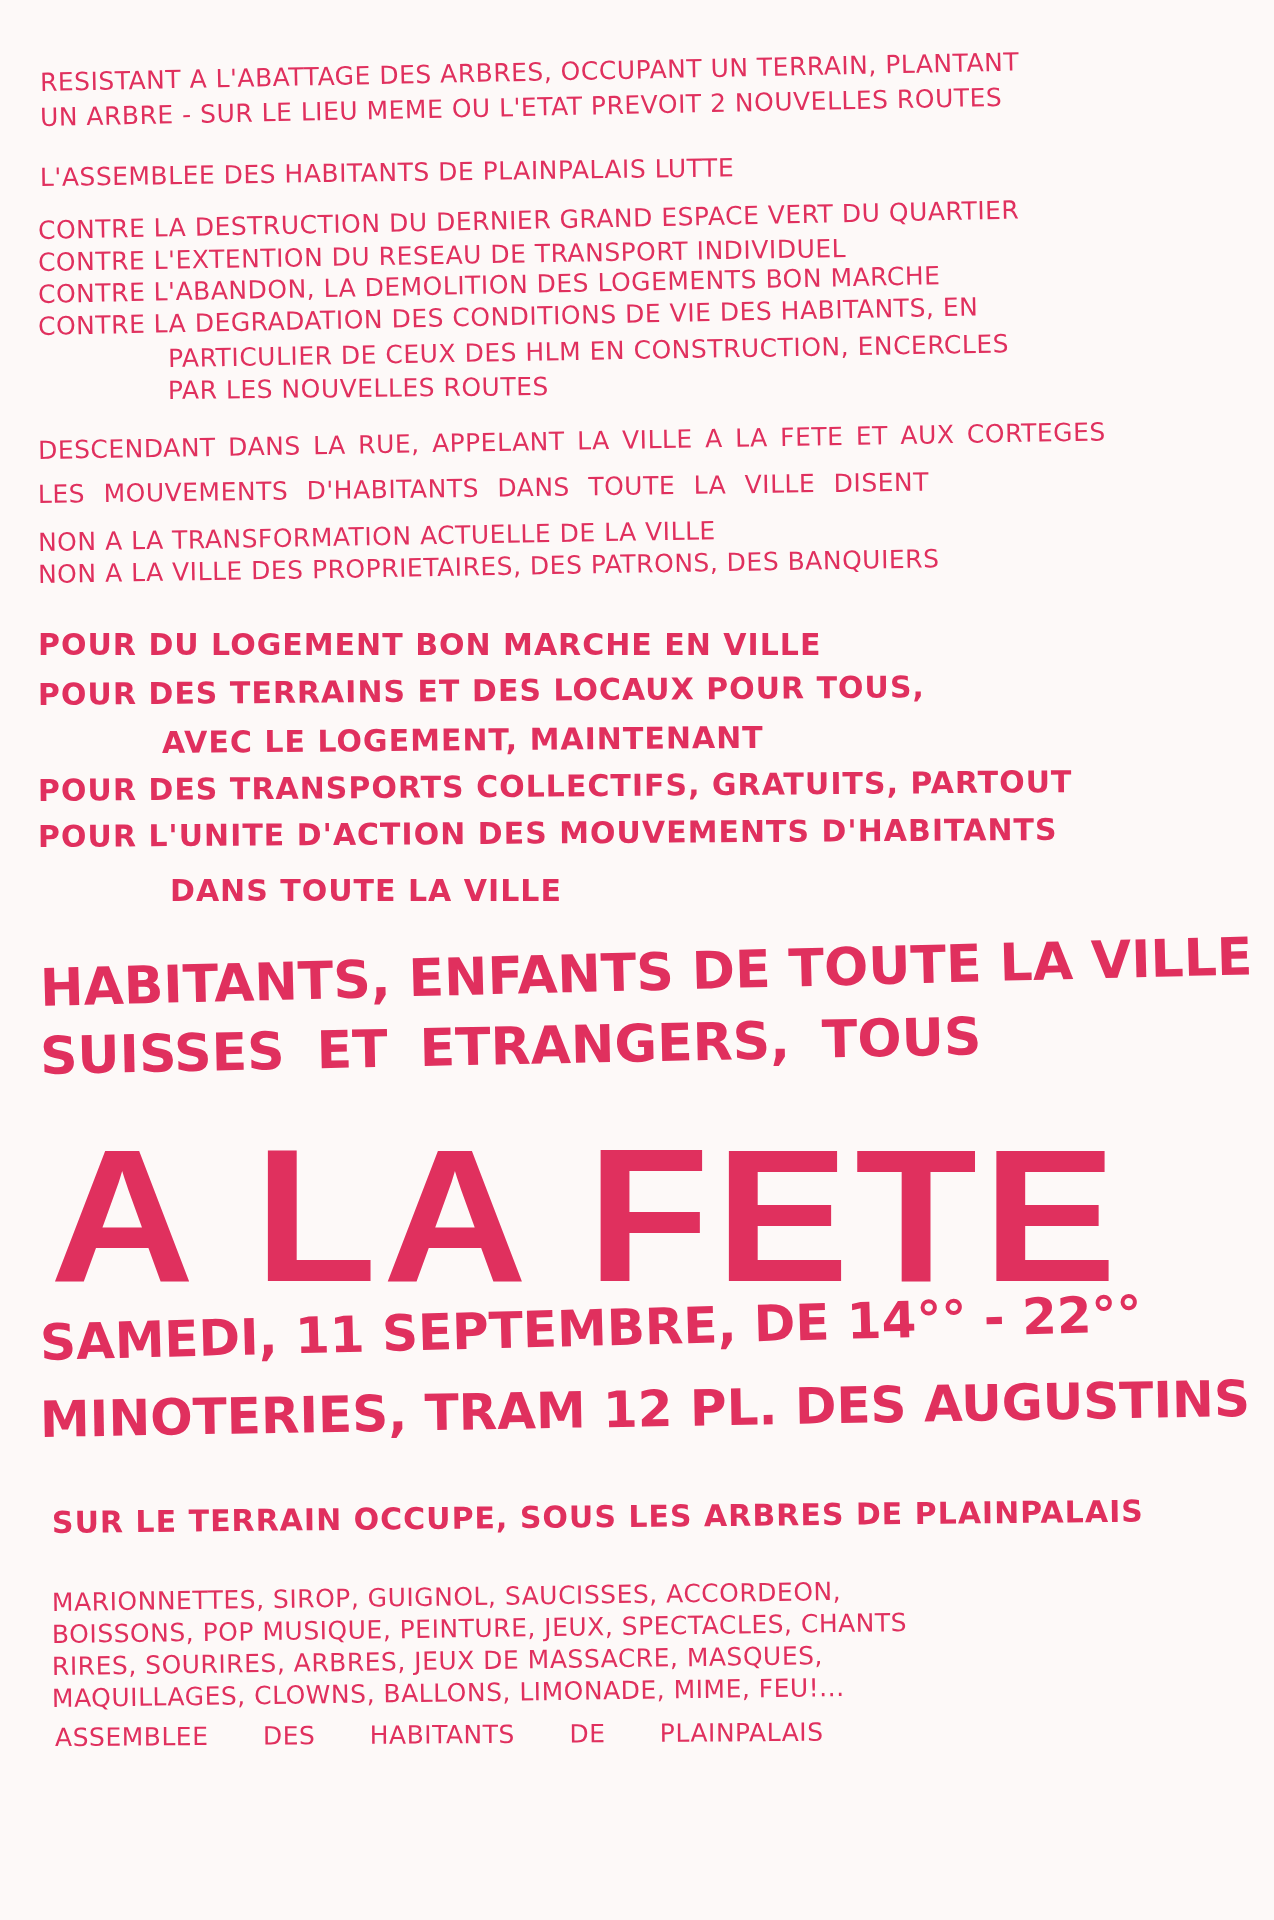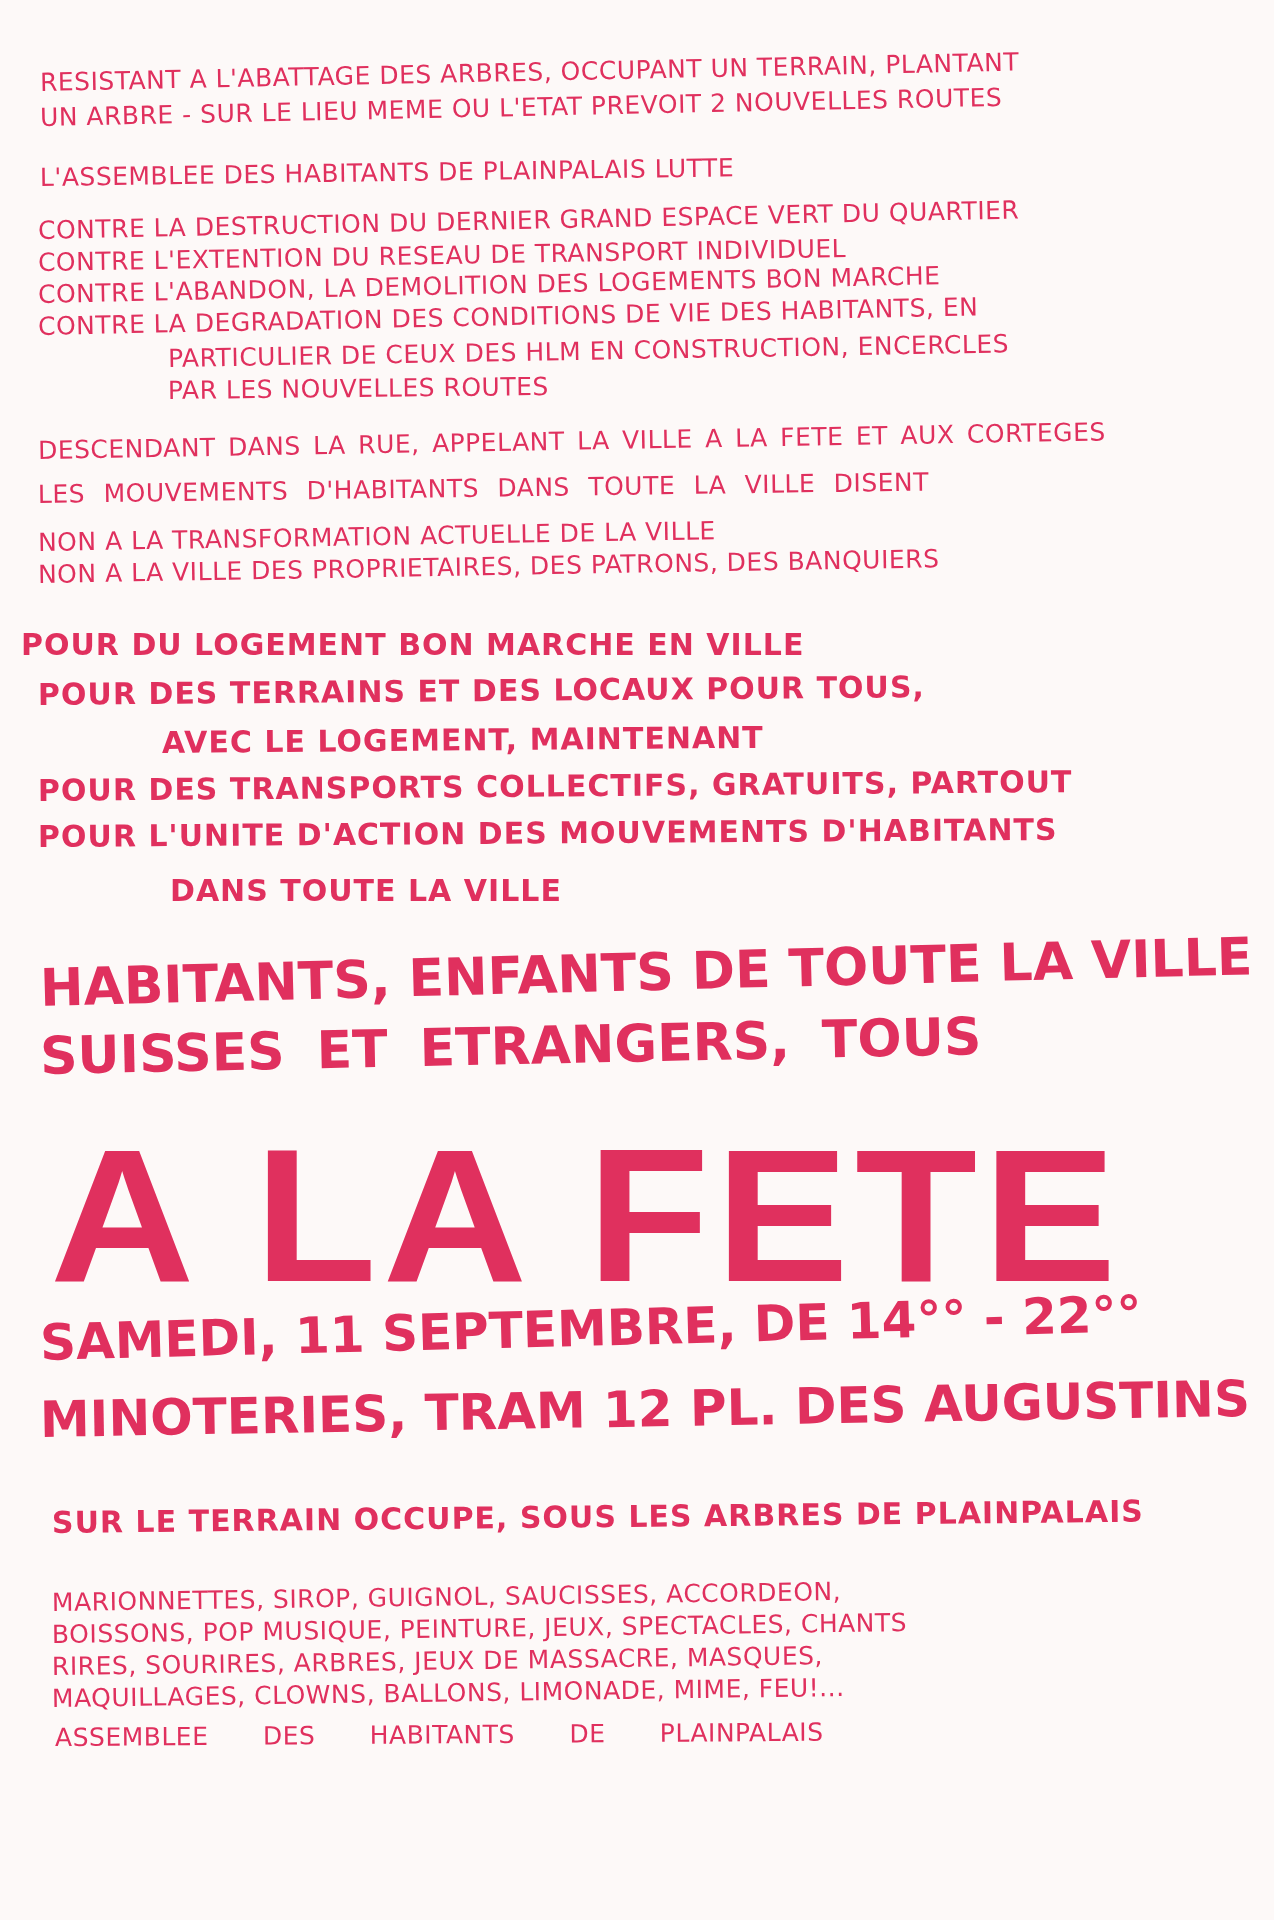--- a/index.html
+++ b/index.html
@@ -76,21 +76,21 @@
   <div class="line thin" style="left:38px; top:314px; transform:rotate(-1.2deg);">Contre la degradation des conditions de vie des habitants, en</div>
   <div class="line thin" style="left:168px; top:346px; transform:rotate(-1deg);">particulier de ceux des HLM en construction, encercles</div>
   <div class="line thin" style="left:168px; top:378px; transform:rotate(-0.6deg);">par les nouvelles routes</div>
 
   <div class="line thin" style="left:38px; top:438px; transform:rotate(-1deg); word-spacing:4px;">Descendant dans la rue, appelant la ville a la fete et aux corteges</div>
   <div class="line thin" style="left:38px; top:482px; transform:rotate(-0.8deg); word-spacing:10px;">les mouvements d'habitants dans toute la ville disent</div>
 
   <div class="line thin" style="left:38px; top:530px; transform:rotate(-1deg);">Non a la transformation actuelle de la ville</div>
   <div class="line thin" style="left:38px; top:562px; transform:rotate(-1deg);">Non a la ville des proprietaires, des patrons, des banquiers</div>
 
-  <div class="line medium" style="left:21px; top:630px;">Pour du logement bon marche en ville</div>
+  <div class="line medium" style="left:38px; top:630px;">Pour du logement bon marche en ville</div>
   <div class="line medium" style="left:38px; top:680px; transform:rotate(-0.5deg);">Pour des terrains et des locaux pour tous,</div>
   <div class="line medium" style="left:162px; top:728px; transform:rotate(-0.5deg);">avec le logement, maintenant</div>
   <div class="line medium" style="left:38px; top:776px; transform:rotate(-0.5deg);">Pour des transports collectifs, gratuits, partout</div>
   <div class="line medium" style="left:38px; top:822px; transform:rotate(-0.4deg);">Pour l'unite d'action des mouvements d'habitants</div>
   <div class="line medium" style="left:170px; top:876px;">dans toute la ville</div>
 
   <div class="line heavy" style="left:40px; top:962px; transform:rotate(-1.5deg); font-size:52px;">Habitants, enfants de toute la ville</div>
   <div class="line heavy" style="left:40px; top:1030px; transform:rotate(-1.2deg); font-size:52px; word-spacing:14px;">Suisses et etrangers, tous</div>
 
   <div class="line giant" style="left:50px; top:1115px; transform:scaleY(0.95);">A la fete</div>

